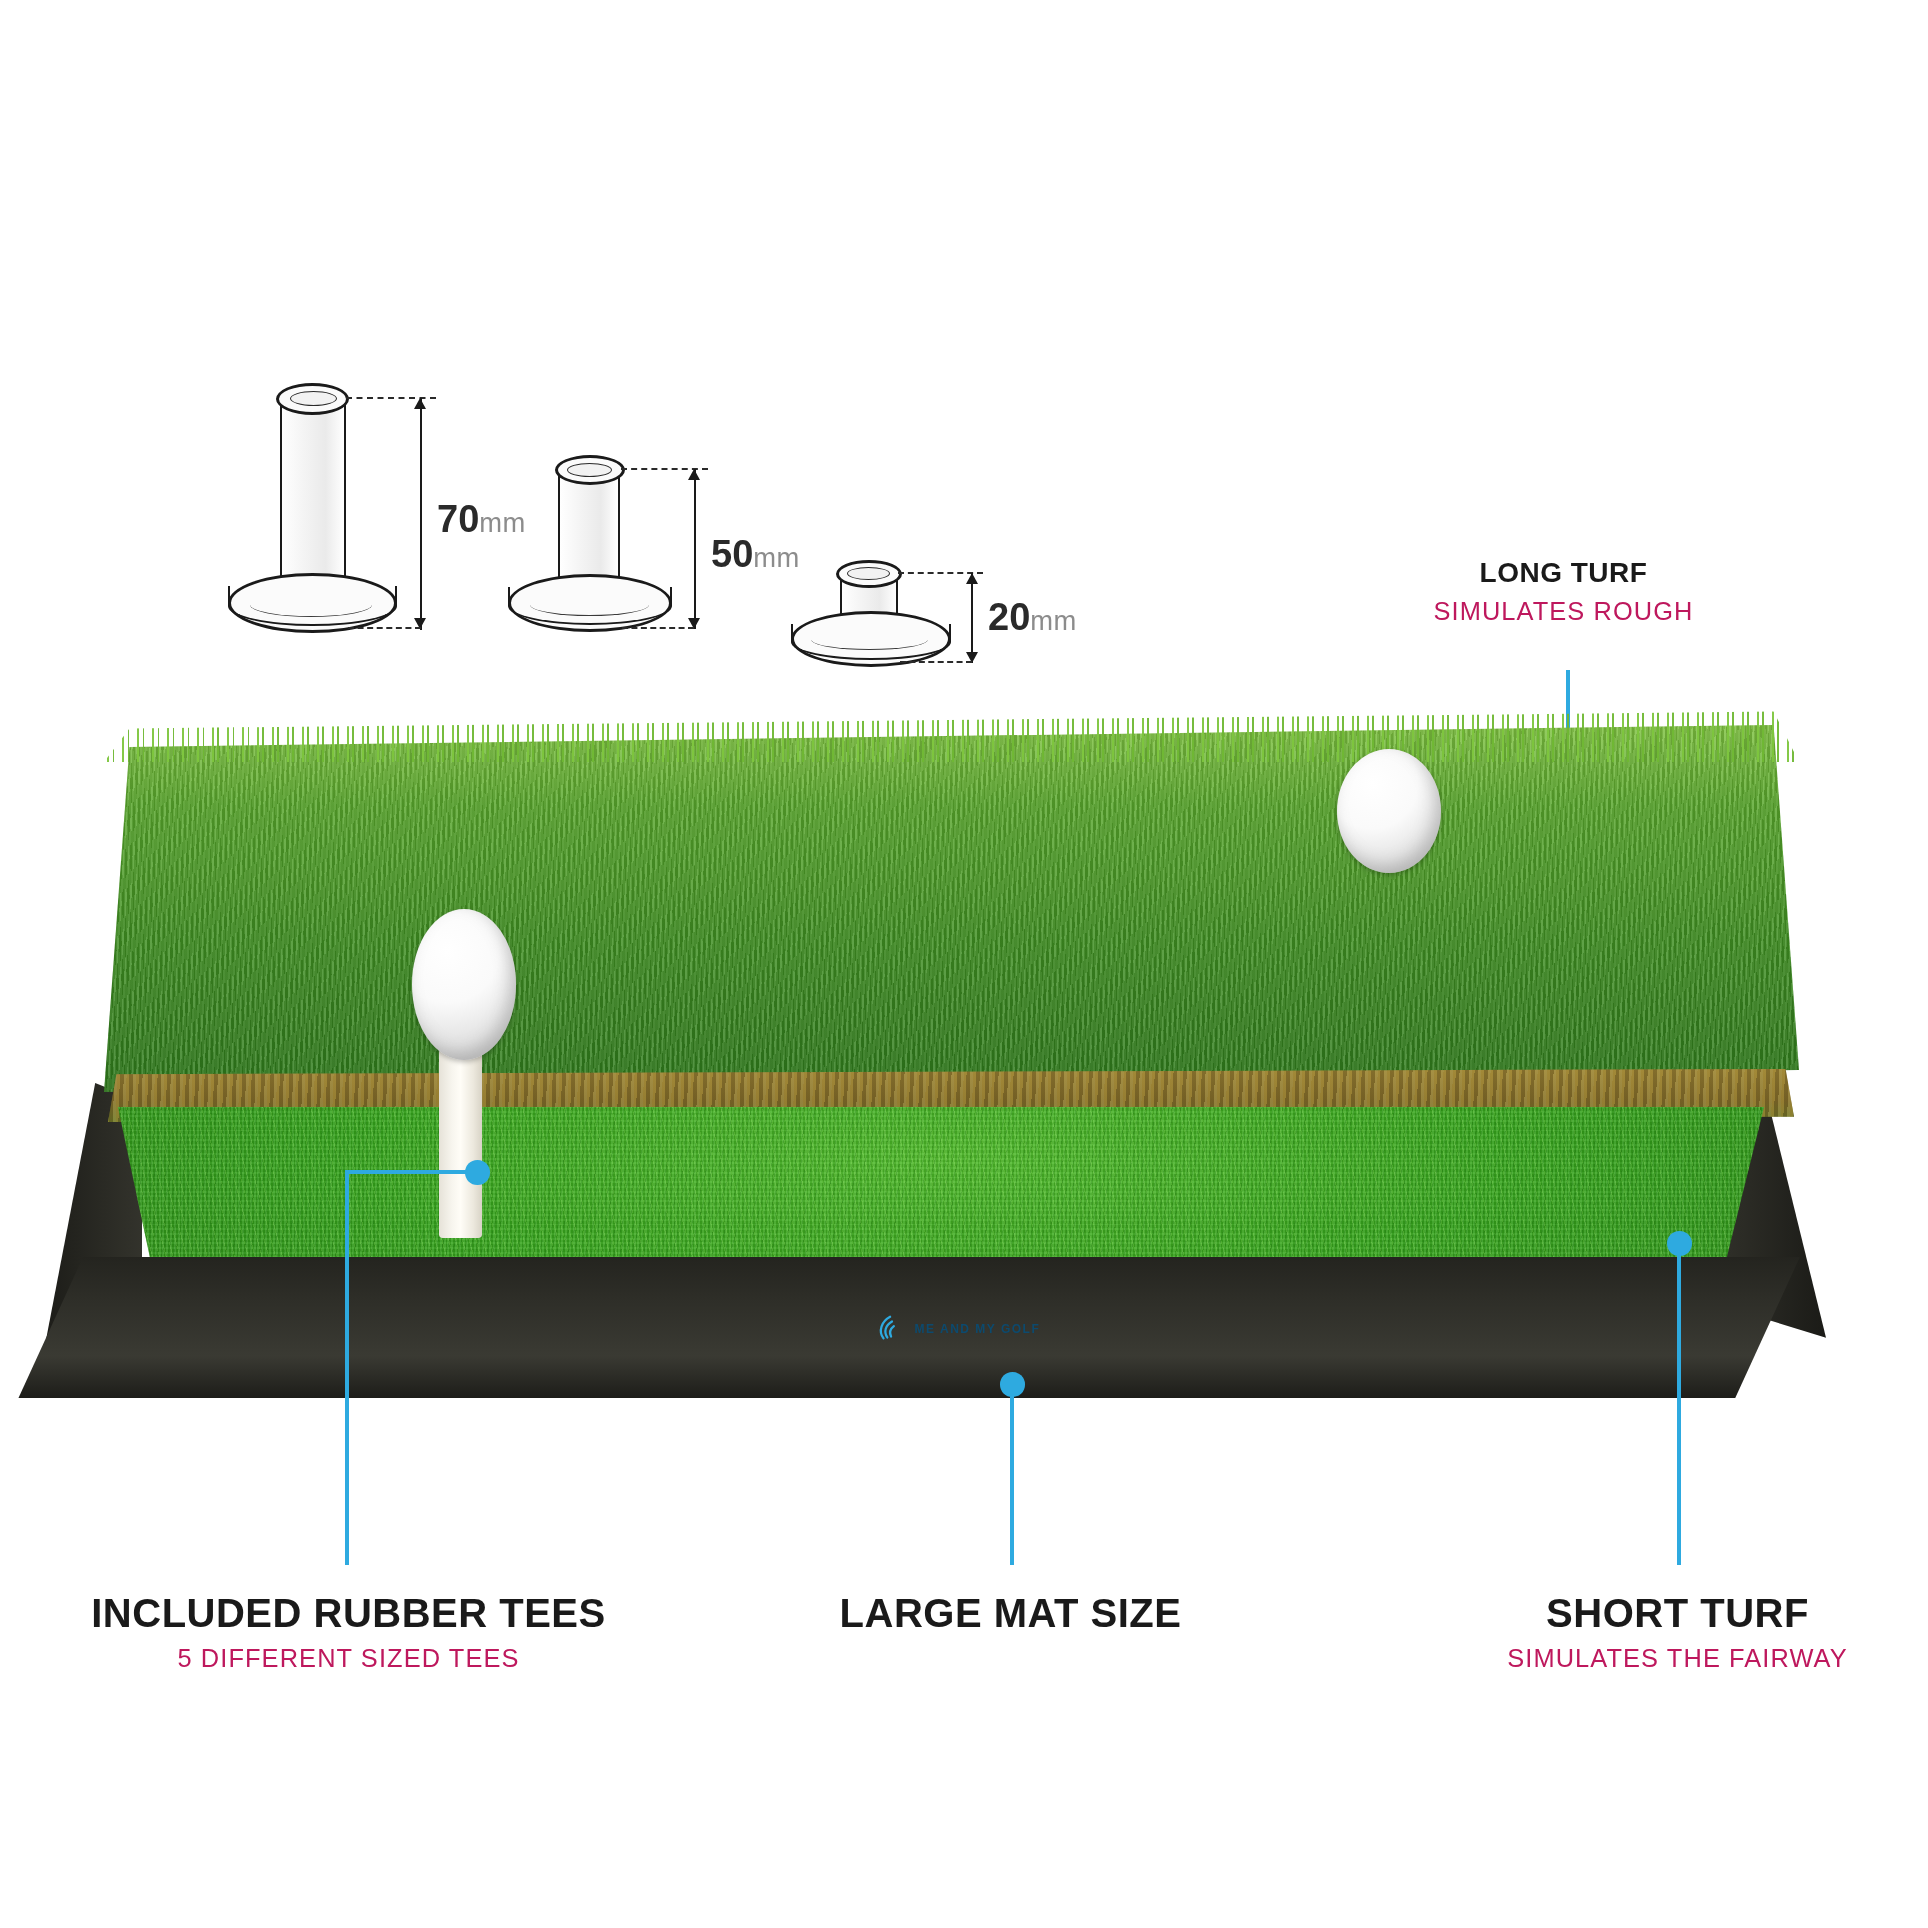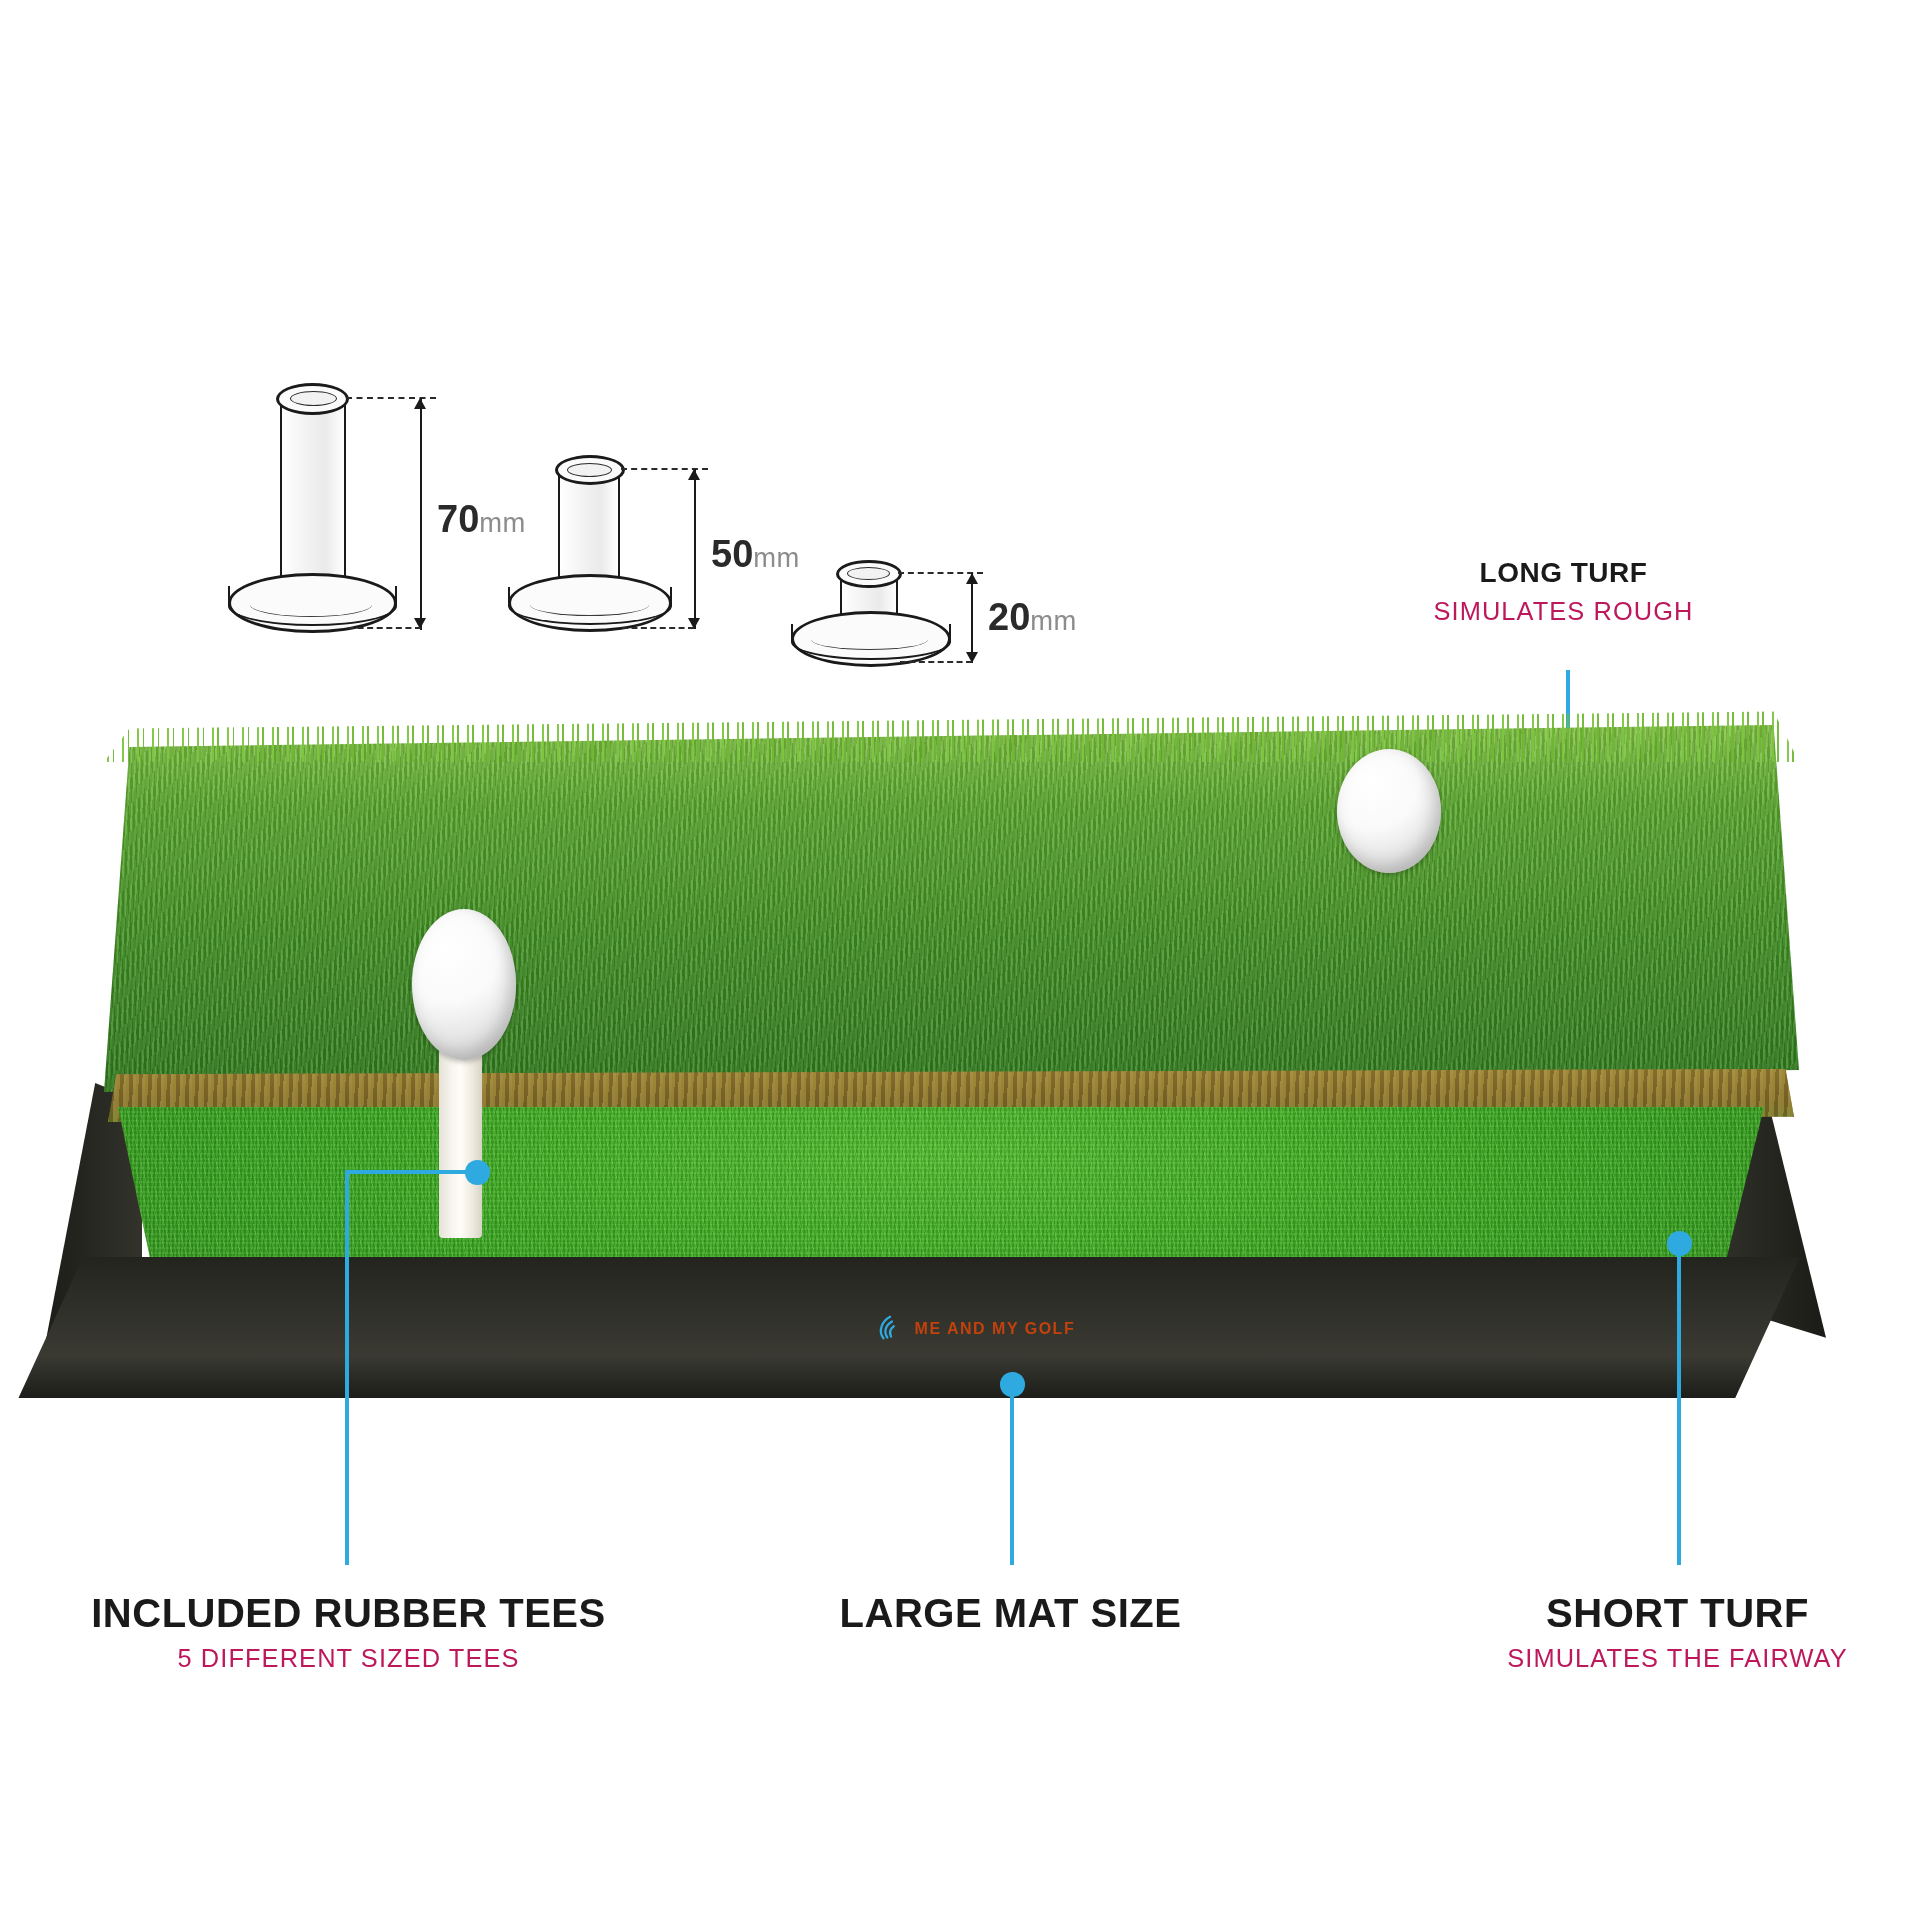--- a/index.html
+++ b/index.html
@@ -217,24 +217,24 @@
   .cline-h { position: absolute; height: 3.8px; background: #2eaae0; }
 
   
   #mat-logo {
     position: absolute;
     left: 876px; top: 384px;
     width: 217px; height: 43px;
     display: flex; align-items: center; gap: 6.6px;
   }
   #logo-text {
-    font-size: 16px;
+    font-size: 12px;
     font-weight: bold;
     letter-spacing: 1.5px;
-    color: #c2410c;
+    color: #0c4a6e;
     white-space: nowrap;
   }
 
   
   .label-block { position: absolute; text-align: center; }
   .label-block .hdg { font-size: 40px; line-height: 1.14; }
   .label-block .sub { font-size: 25.4px; line-height: 1.3; margin-top: 5.6px; }
 
   
   #long-turf-label { position: absolute; left: 1347px; top: 557px; width: 433px; text-align: center; }

